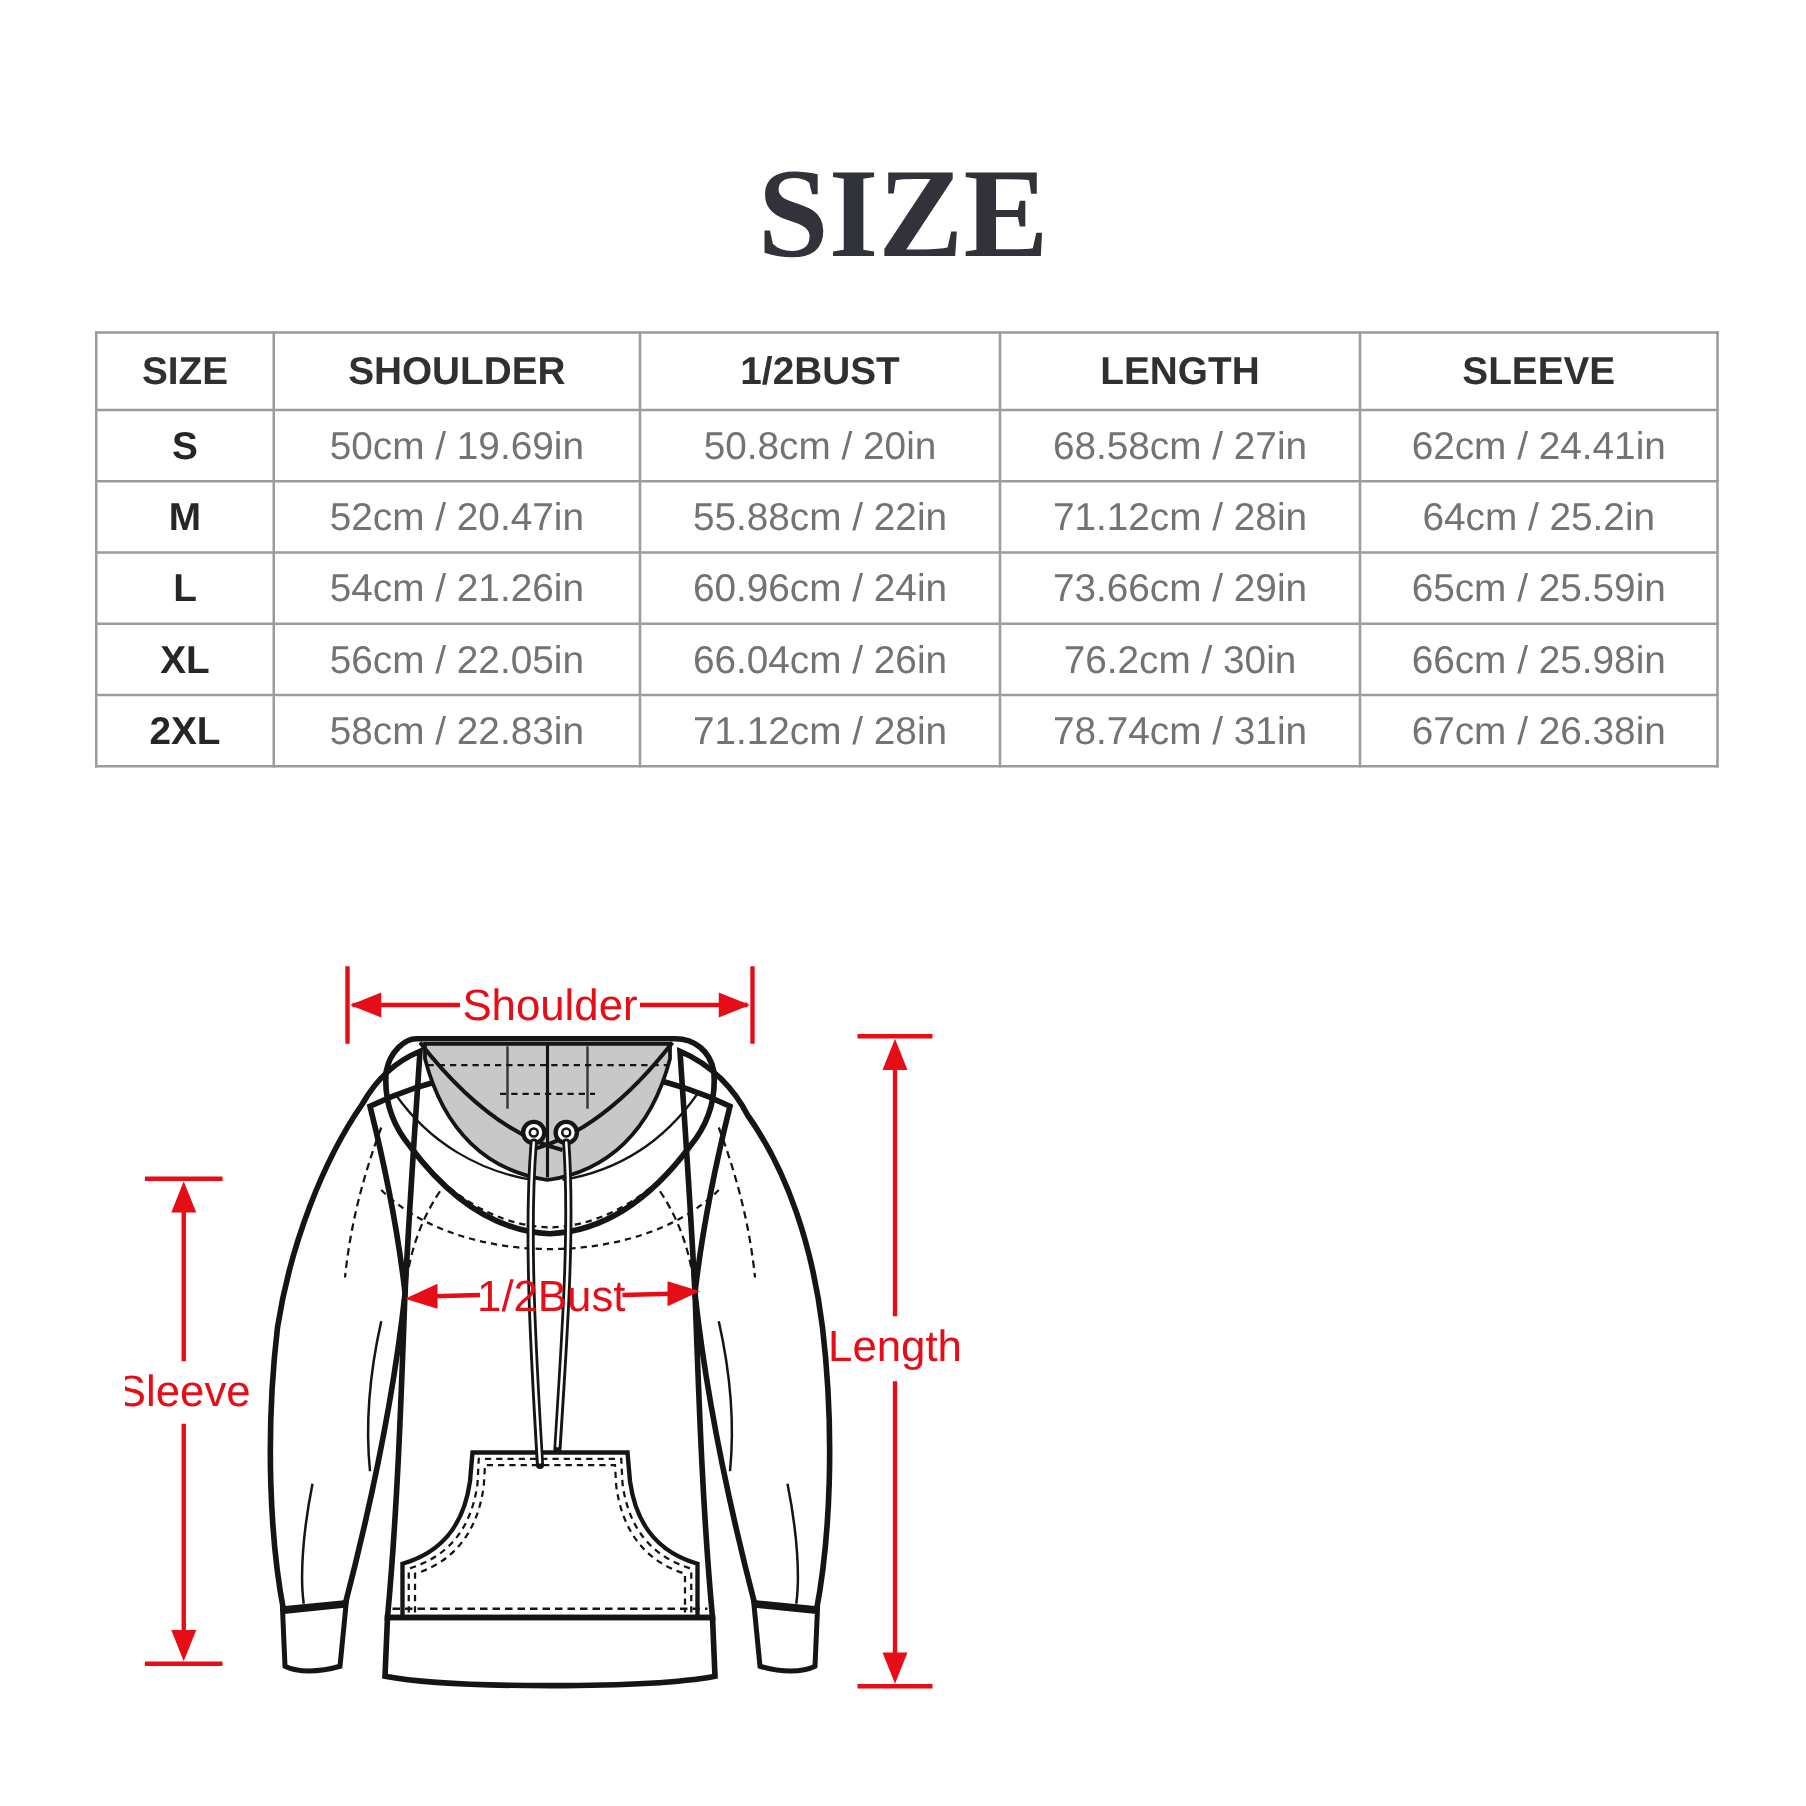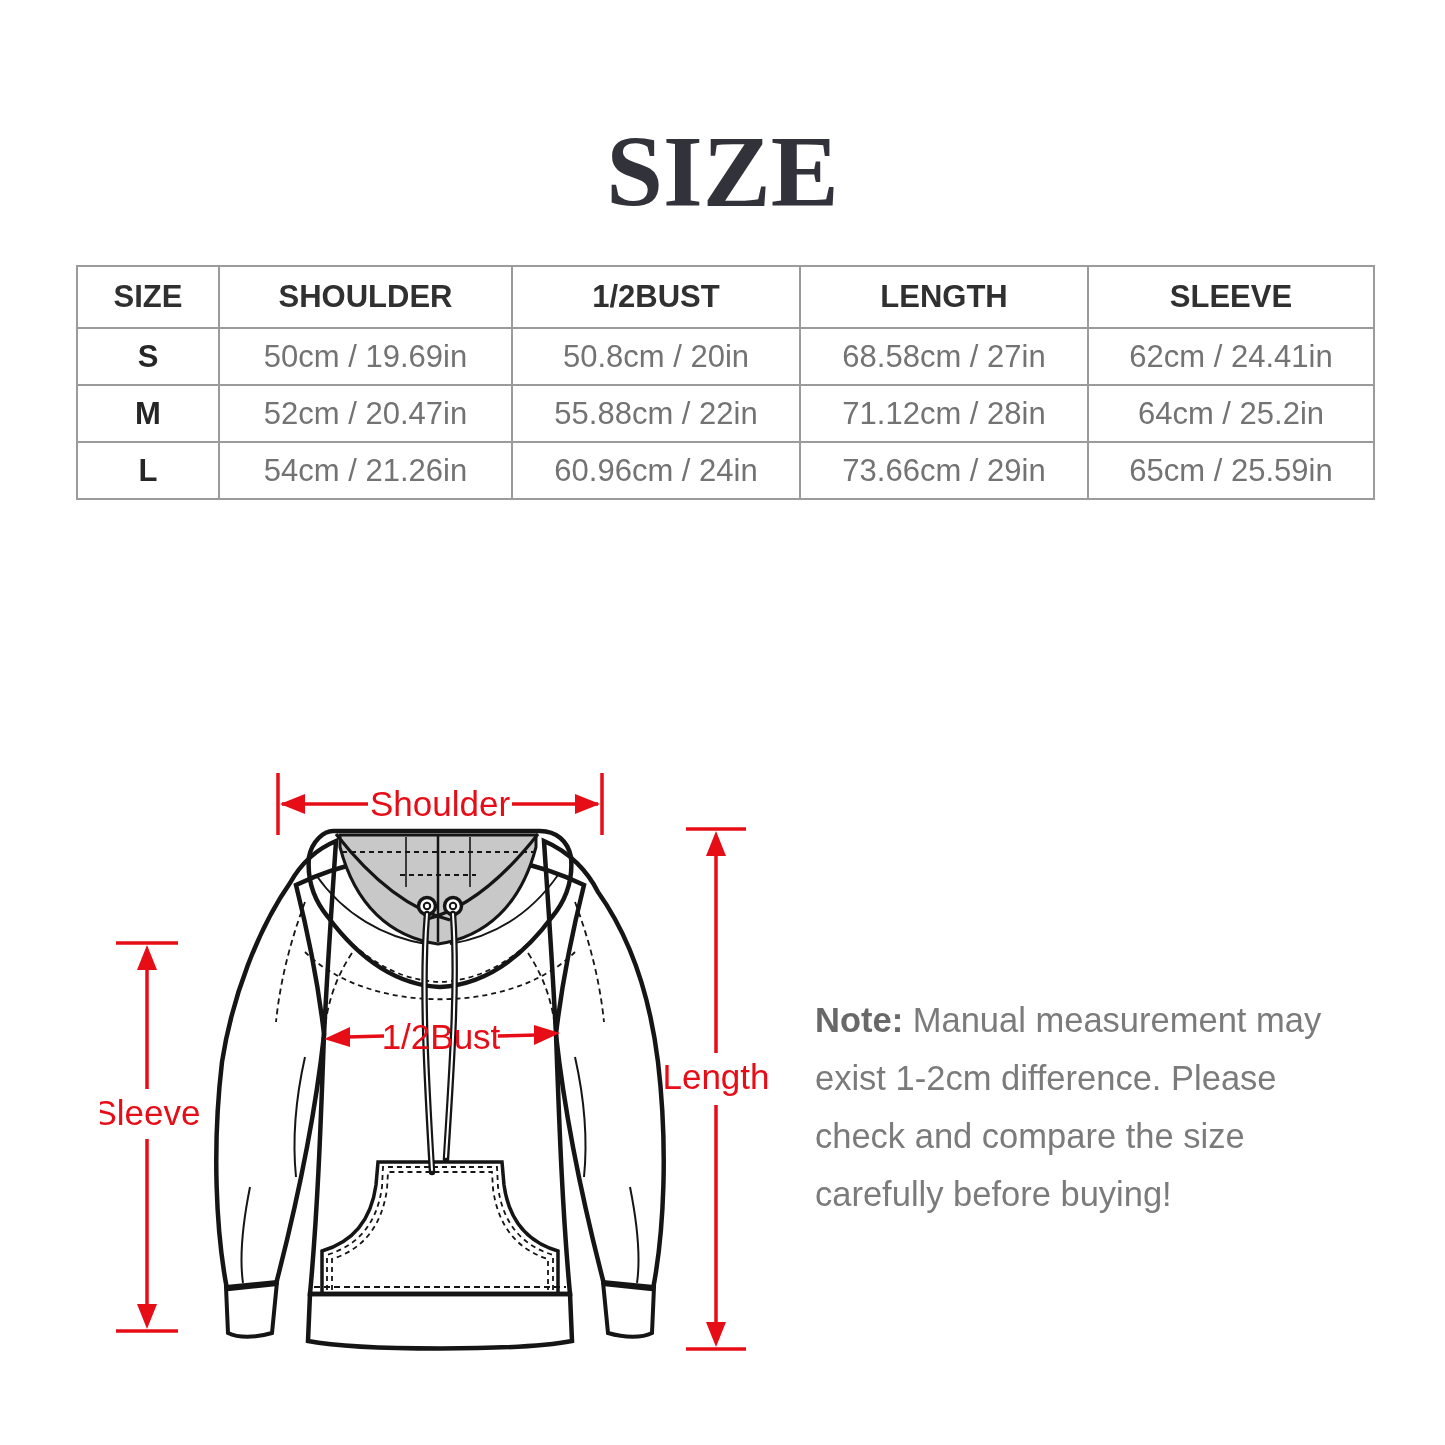--- a/index.html
+++ b/index.html
@@ -82,20 +82,34 @@
         <td>71.12cm / 28in</td>
         <td>64cm / 25.2in</td>
       </tr>
       <tr>
         <td class="size-col">L</td>
         <td>54cm / 21.26in</td>
         <td>60.96cm / 24in</td>
         <td>73.66cm / 29in</td>
         <td>65cm / 25.59in</td>
       </tr>
+      <tr>
+        <td class="size-col">XL</td>
+        <td>56cm / 22.05in</td>
+        <td>66.04cm / 26in</td>
+        <td>76.2cm / 30in</td>
+        <td>66cm / 25.98in</td>
+      </tr>
+      <tr>
+        <td class="size-col">2XL</td>
+        <td>58cm / 22.83in</td>
+        <td>71.12cm / 28in</td>
+        <td>78.74cm / 31in</td>
+        <td>67cm / 26.38in</td>
+      </tr>
     </tbody>
   </table>
 
   <div class="diagram">
     <svg viewBox="0 0 680 680" xmlns="http://www.w3.org/2000/svg">
 
       <g>
 
         <path class="hood-line" stroke-width="4.5" fill="#fff" d="M236,84 C212,94 199,110 190,126 C158,172 132,240 122,305 C112,390 116,475 127,532 L176,527 C196,450 215,360 224,278 C228,200 233,130 236,84 Z"></path>
         <path class="hood-line" stroke-width="4.5" fill="#fff" d="M444,84 C470,95 488,115 498,135 C530,180 550,240 558,305 C568,390 564,475 553,532 L504,527 C484,450 465,360 456,278 C452,200 447,130 444,84 Z"></path>
@@ -184,20 +198,14 @@
           <path d="M616,96 L616,296" stroke-width="3.5" fill="none"></path>
           <path d="M616,348 L616,568" stroke-width="3.5" fill="none"></path>
           <path d="M616,74 L606,99 L626,99 Z" stroke="none"></path>
           <path d="M616,590 L606,565 L626,565 Z" stroke="none"></path>
           <text class="red-label" x="616" y="332" text-anchor="middle" stroke="none">Length</text>
         </g>
       </g>
     </svg>
   </div>
 
-  <div class="note-block">
-    <span class="note-label">Note:</span><span class="note-text"> Manual measurement may
-exist 1-2cm difference. Please
-check and compare the size
-carefully before buying!</span>
-  </div>
 
 </div>
 
 </body></html>

